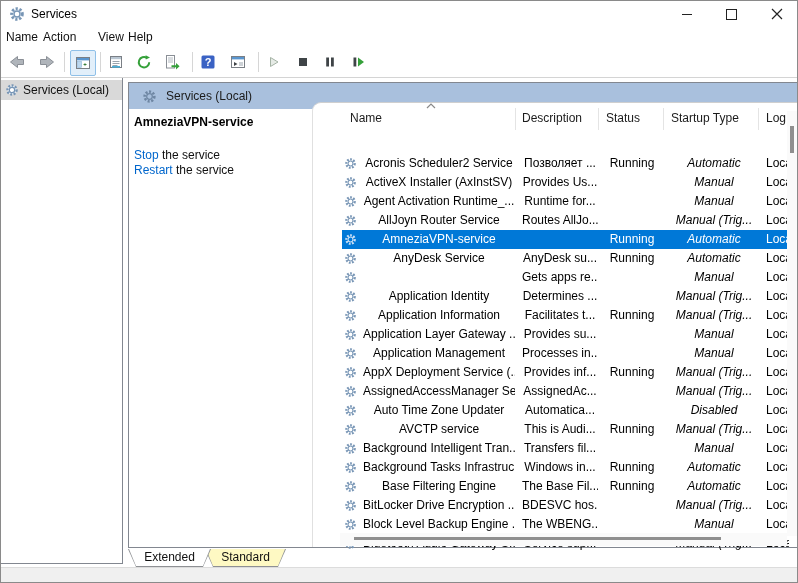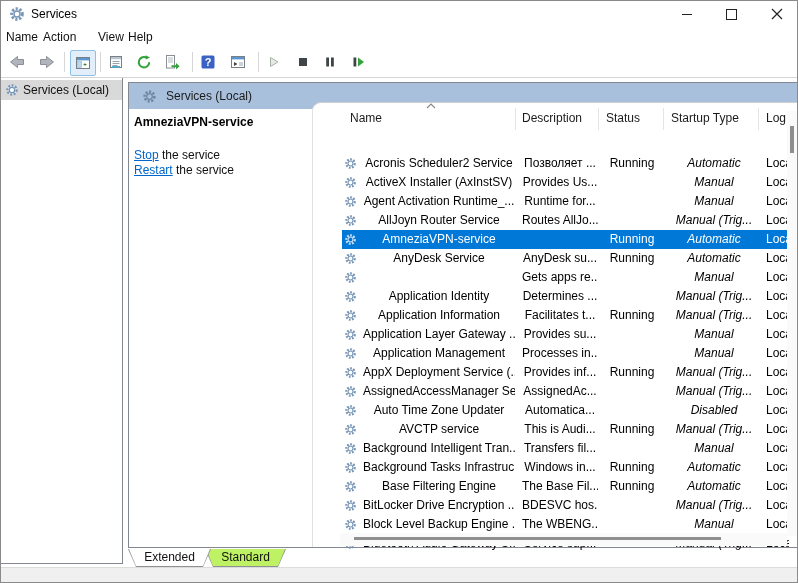--- a/index.html
+++ b/index.html
@@ -29,21 +29,21 @@
   .tree-item{position:absolute;left:0;top:2px;width:121px;height:20px;background:#d9d9d9;display:flex;align-items:center;}
   .tree-item svg{margin-left:4px;}
   .tree-item span{margin-left:4px;}
   
   .main{left:127px;top:81px;width:671px;height:466px;border:1px solid #828790;border-right:none;box-sizing:border-box;background:#fff;}
   .band{position:absolute;left:0;top:0;width:100%;height:26px;background:var(--band,#a9c0dd);display:flex;align-items:center;}
   .band svg{margin-left:13px;}
   .band span{margin-left:9px;color:#1b1b1b;}
   .detail-title{position:absolute;left:5px;top:32px;font-weight:bold;color:#000;}
   .detail-line{position:absolute;left:5px;color:#111;}
-  .lnk{color:var(--link,#0066cc);text-decoration:underline;cursor:pointer;}
+  .lnk{color:var(--link,#0066cc);cursor:pointer;}
   
   .tablepanel{position:absolute;left:183px;top:19px;right:0;bottom:0;background:#fff;
               border-top:1px solid #cfcfcf;border-left:1px solid #e0e0e0;border-top-left-radius:9px;}
   .hdr-cell{position:absolute;top:8px;color:#1b1b1b;white-space:nowrap;overflow:hidden;}
   .hdr-sep{position:absolute;top:5px;width:1px;height:22px;background:#e4e4e4;}
   .sort-ind{position:absolute;left:112px;top:-1px;}
   
   .rows{position:absolute;left:29px;top:51px;width:447px;height:403px;overflow:hidden;text-align:center;}
   .svc-row{position:relative;height:19px;width:447px;}
   .svc-row .cicon{position:absolute;left:2px;top:3px;}
@@ -59,21 +59,21 @@
   
   .vscroll{left:786px;top:110px;width:12px;height:425px;background:#fafafa;}
   .vthumb{position:absolute;left:3px;top:15px;width:4px;height:27px;background:#8f8f8f;}
   .hscroll{left:339px;top:532px;width:447px;height:13px;background:#fafafa;}
   .hthumb{position:absolute;left:14px;top:4px;width:367px;height:3px;background:#8f8f8f;}
   
   .tabs{left:127px;top:548px;width:300px;height:18px;}
   .tab{position:absolute;top:0;height:18px;clip-path:polygon(0 0,100% 0,calc(100% - 8px) 100%,8px 100%);background:#8e9094;}
   .tab .inner{position:absolute;left:1px;right:1px;top:0;bottom:1px;clip-path:polygon(0 0,100% 0,calc(100% - 7px) 100%,7px 100%);
               background:#fff;display:flex;align-items:flex-start;justify-content:center;padding-top:1px;}
-  .tab.inactive .inner{background:#bef264;}
+  .tab.inactive .inner{background:#fef9c3;}
   .tab-extended{left:0;width:83px;z-index:2;}
   .tab-standard{left:77px;width:81px;z-index:1;}
   
   .statusbar{left:0;top:566px;width:798px;height:17px;background:#f0f0f0;border-top:1px solid #dcdcdc;box-sizing:border-box;}
 </style>
 </head>
 <body>
 
 <div class="abs titlebar">
   <svg class="abs title-icon" width="16" height="16" viewBox="0 0 16 16">

